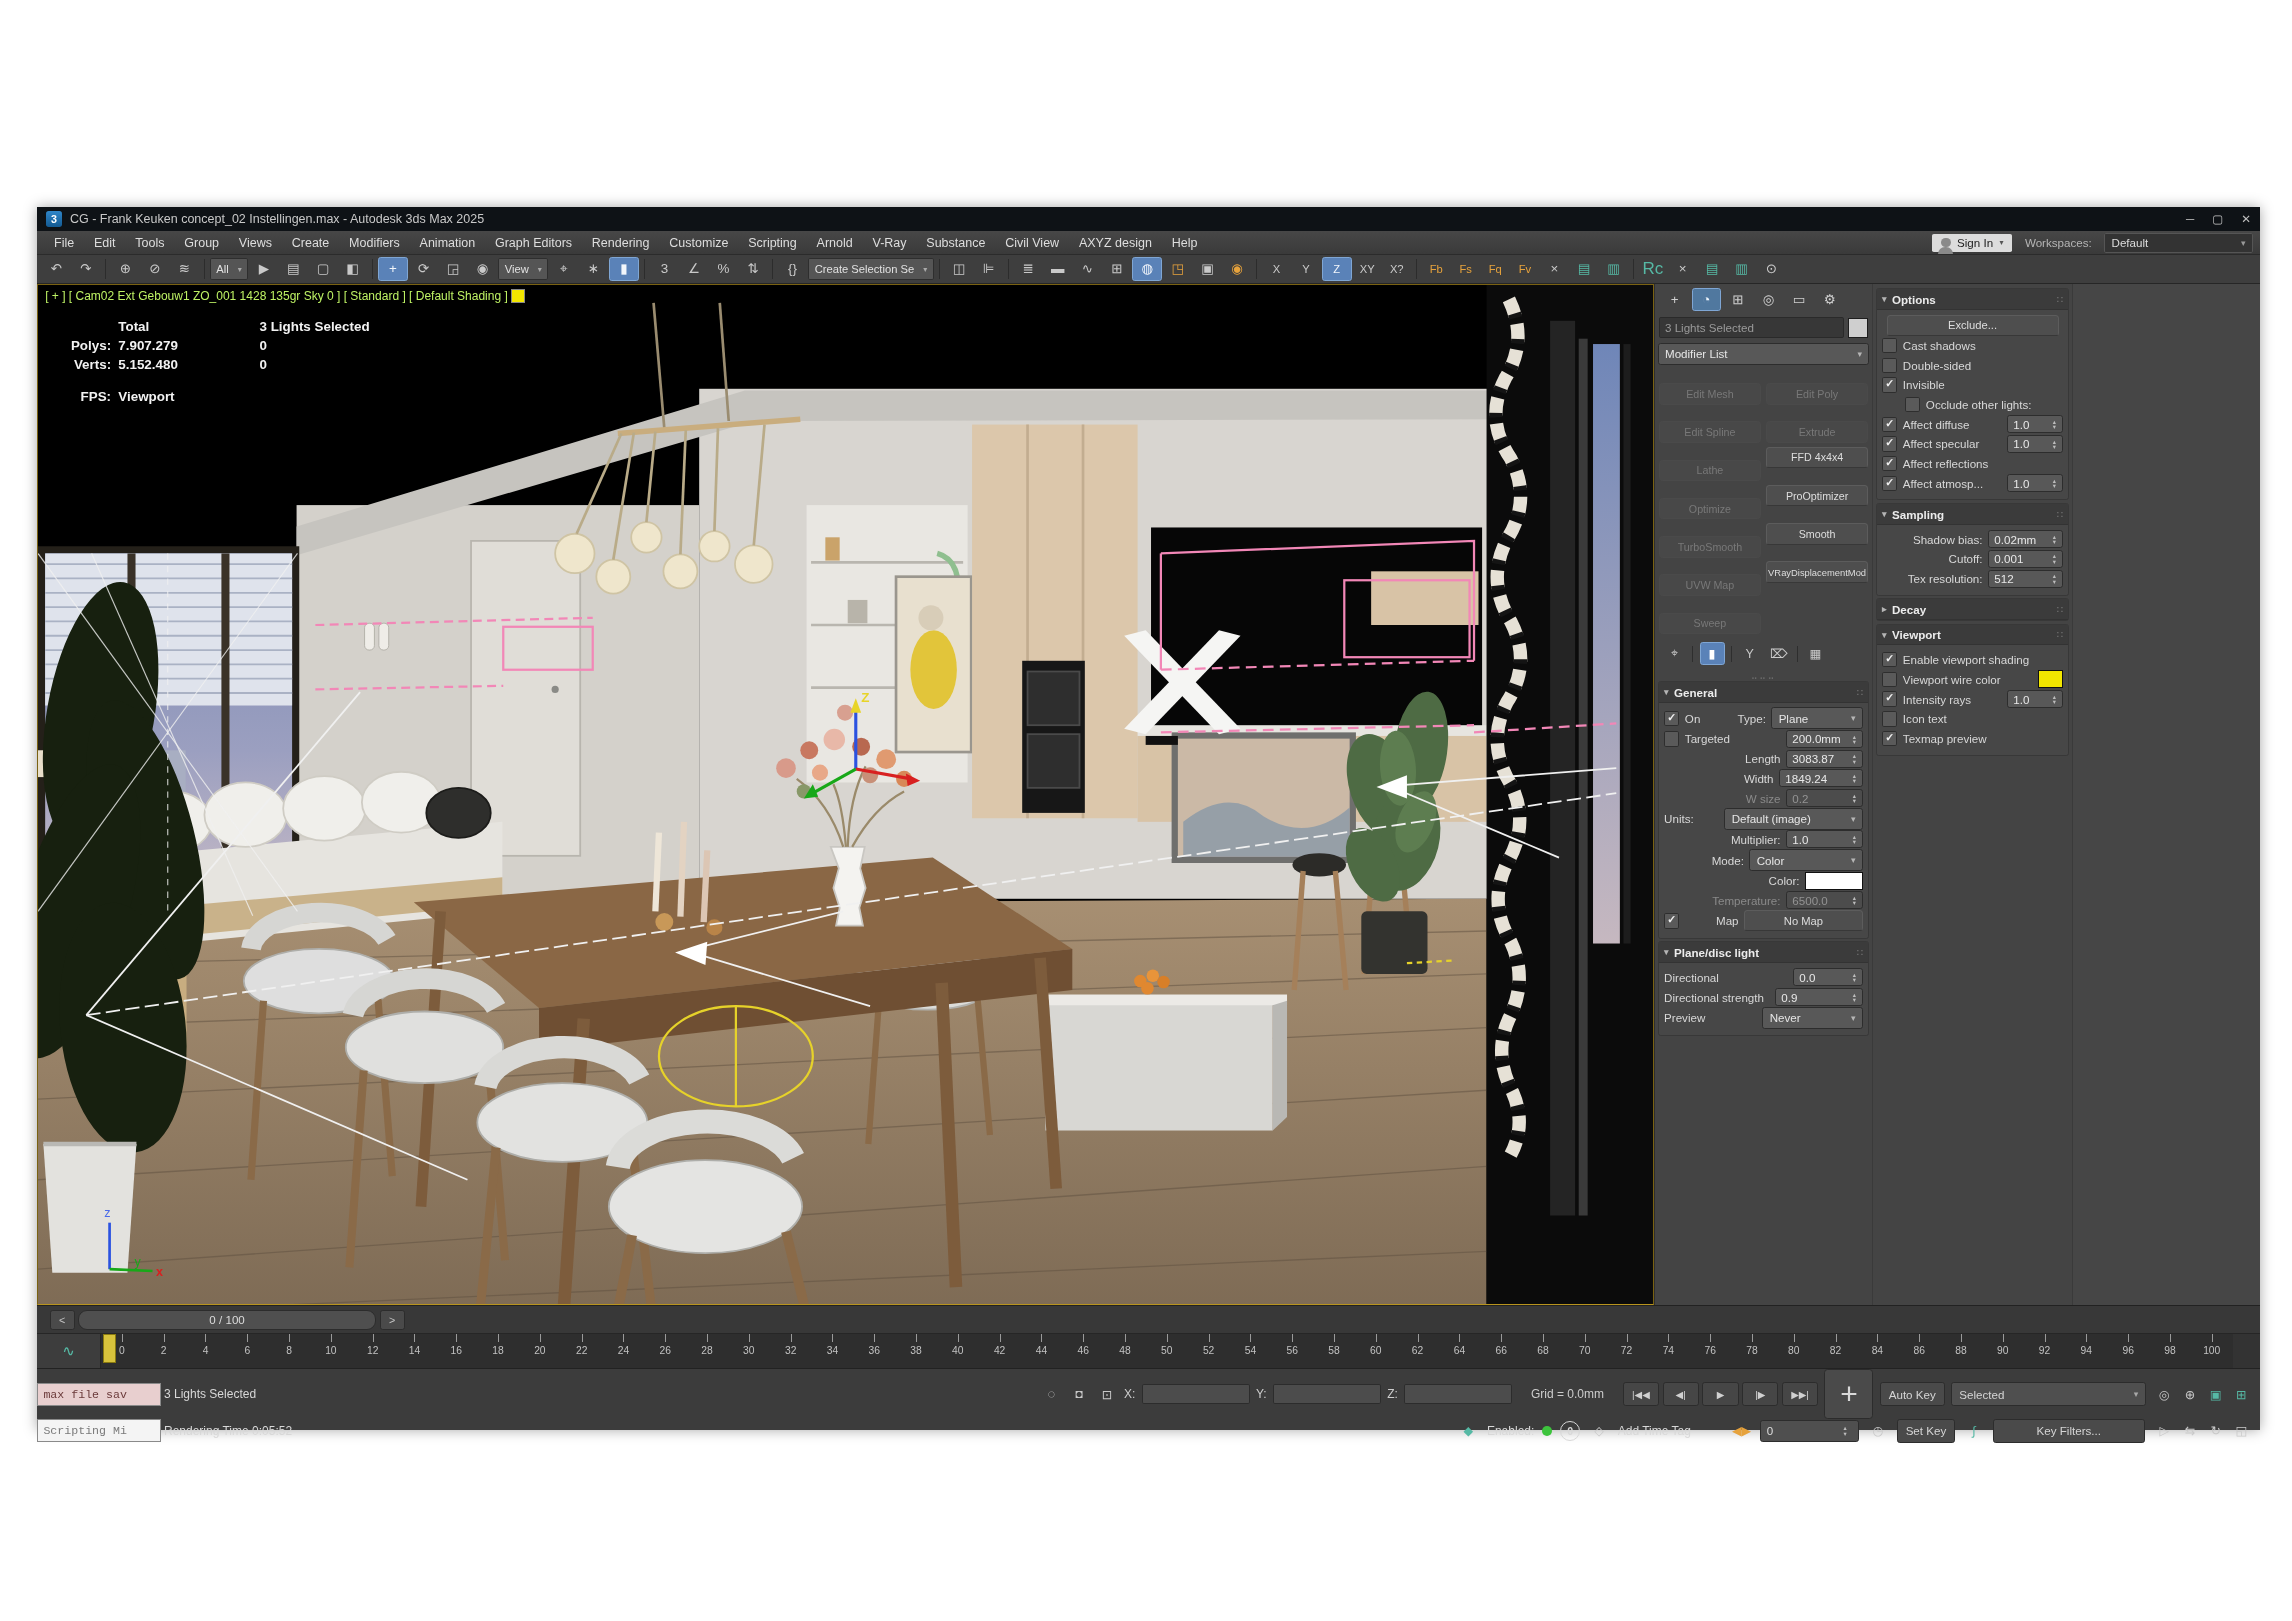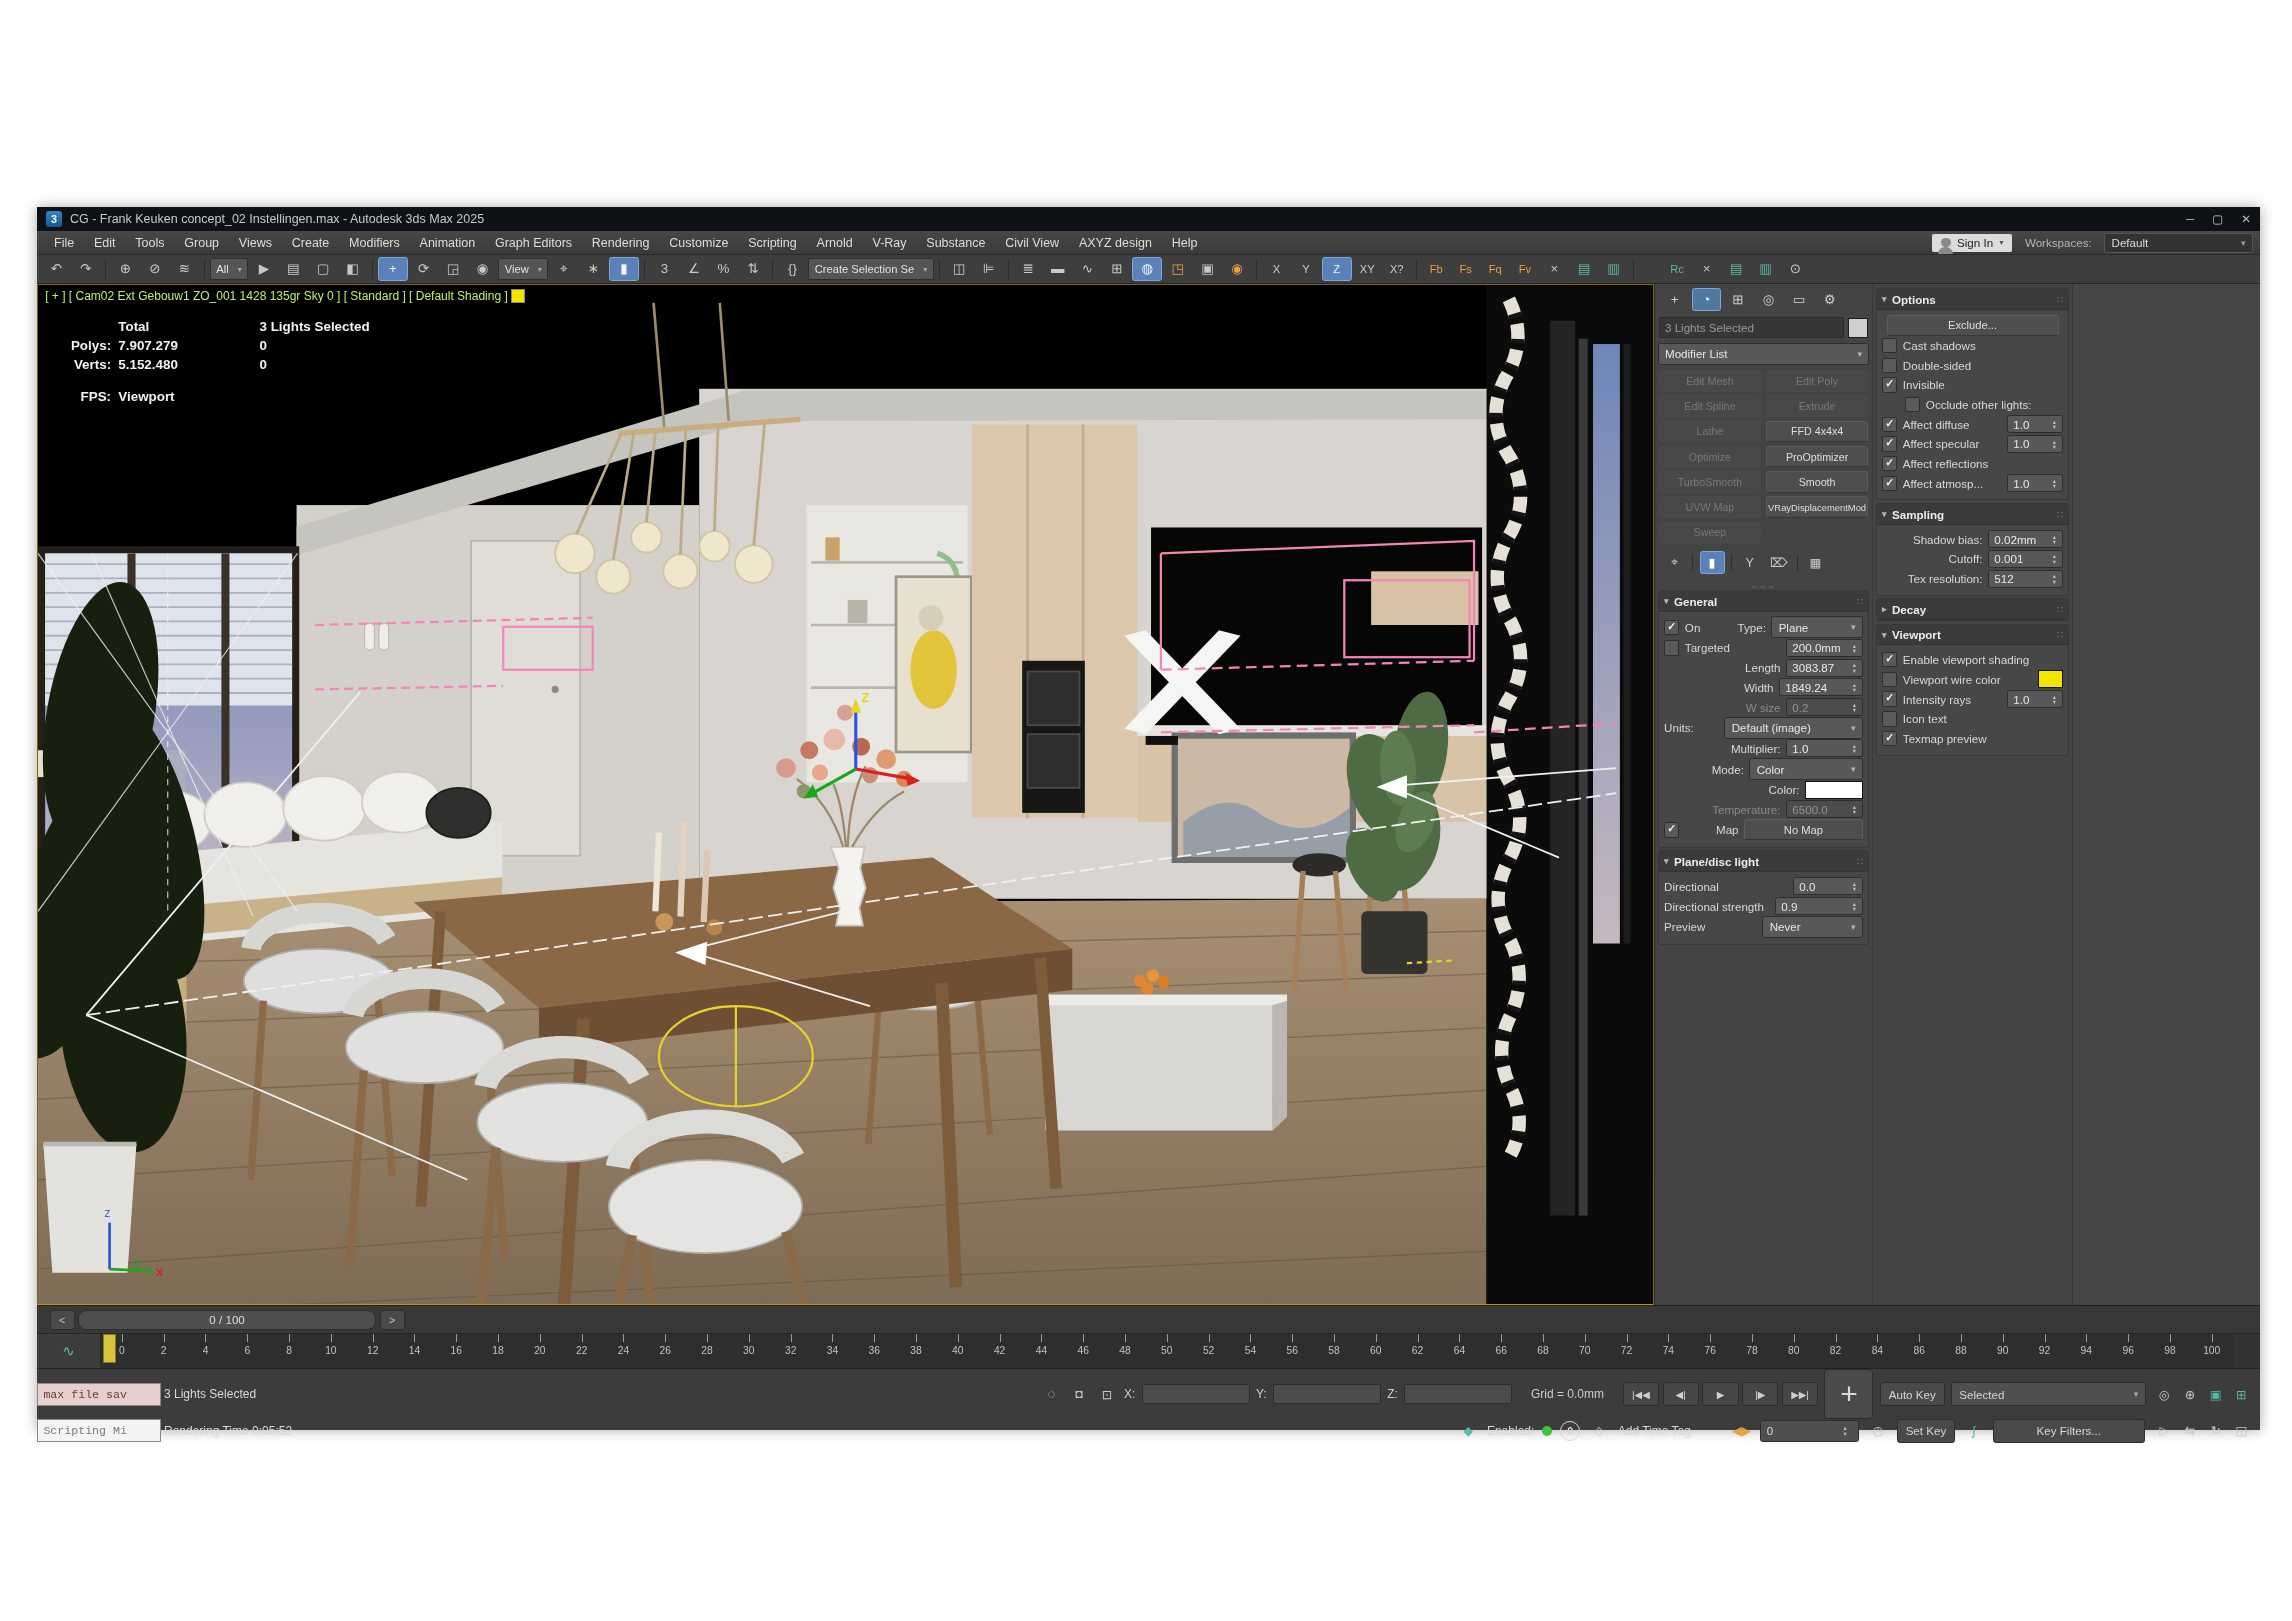--- a/index.html
+++ b/index.html
@@ -72,21 +72,21 @@
   .namefield{flex:1;height:19px;background:#373737;border:0.9px solid #2a2a2a;border-radius:1.8px;color:#9a9a9a;
              font-size:11.6px;display:flex;align-items:center;padding:0 5.4px;white-space:nowrap;overflow:hidden;}
   .objswatch{width:18px;height:18px;background:#cfcfcf;border:0.9px solid #1e1e1e;flex:none;}
   .ddrop{height:19.7px;background:#585858;border:0.9px solid #2d2d2d;border-radius:2.7px;display:flex;align-items:center;
          padding:0 6.3px;font-size:11.6px;color:#e6e6e6;}
   .ddrop .arr{margin-left:auto;font-size:9px;color:#b5b5b5;}
   .modgrid{display:grid;grid-template-columns:1fr 1fr;gap:3.6px 4.5px;margin:5.4px 0.9px;}
   .mbtn{height:19.7px;background:#4e4e4e;border:0.9px solid #5c5c5c;border-bottom-color:#383838;border-radius:3.6px;
         color:#dedede;font-size:10.7px;display:flex;align-items:center;justify-content:center;
         white-space:nowrap;overflow:hidden;padding:0 1.8px;}
-  .mbtn.dis{color:#787878;border-color:#4a4a4a;background:#484848;}
+  .mbtn.dis{color:#787878;border-color:#4a4a4a;background:#484848;margin-top:13px;}
   .stackbox{height:136px;background:#393939;border:0.9px solid #262626;margin:3.6px 0.9px;overflow:hidden;}
   .stackitem{height:20.6px;background:#5f87c5;color:#0d1b30;font-weight:bold;font-size:12px;
              display:flex;align-items:center;padding:0 9px;}
   .stacktools{display:flex;align-items:center;gap:6.3px;padding:2.7px 5.4px;}
   .stool{width:23px;height:20.6px;border-radius:2.7px;display:flex;align-items:center;justify-content:center;
          color:#c9c9c9;font-size:12.5px;}
   .stool.active{background:#5a82b8;border:0.9px solid #7fa6d4;color:#fff;}
   .ssep{width:0.9px;height:16px;background:#2e2e2e;}
   .dotbar{text-align:center;color:#777;font-size:9px;letter-spacing:1.8px;margin:0.9px 0;}
 
@@ -267,21 +267,21 @@
       <div class="tbtn" style="font-size: 11.2px;">X?</div>
       <div class="tsep"></div>
       <div class="tbtn orange" style="font-size: 11.2px;">Fb</div>
       <div class="tbtn orange" style="font-size: 11.2px;">Fs</div>
       <div class="tbtn orange" style="font-size: 11.2px;">Fq</div>
       <div class="tbtn orange" style="font-size: 11.2px;">Fv</div>
       <div class="tbtn">×</div>
       <div class="tbtn teal">▤</div>
       <div class="tbtn teal">▥</div>
       <div class="tsep"></div>
-      <div class="tbtn teal" style="font-size: 11px; margin-left: 24px;">Rc</div>
+      <div class="tbtn teal" style="font-size: 17px;">Rc</div>
       <div class="tbtn">×</div>
       <div class="tbtn teal">▤</div>
       <div class="tbtn teal">▥</div>
       <div class="tbtn">⊙</div>
     </div>
 
   <div class="main">
     <div id="viewport">
       <svg id="scene" viewBox="0 0 1805 1147" preserveAspectRatio="none" style="font-size:14px">
         <defs>

